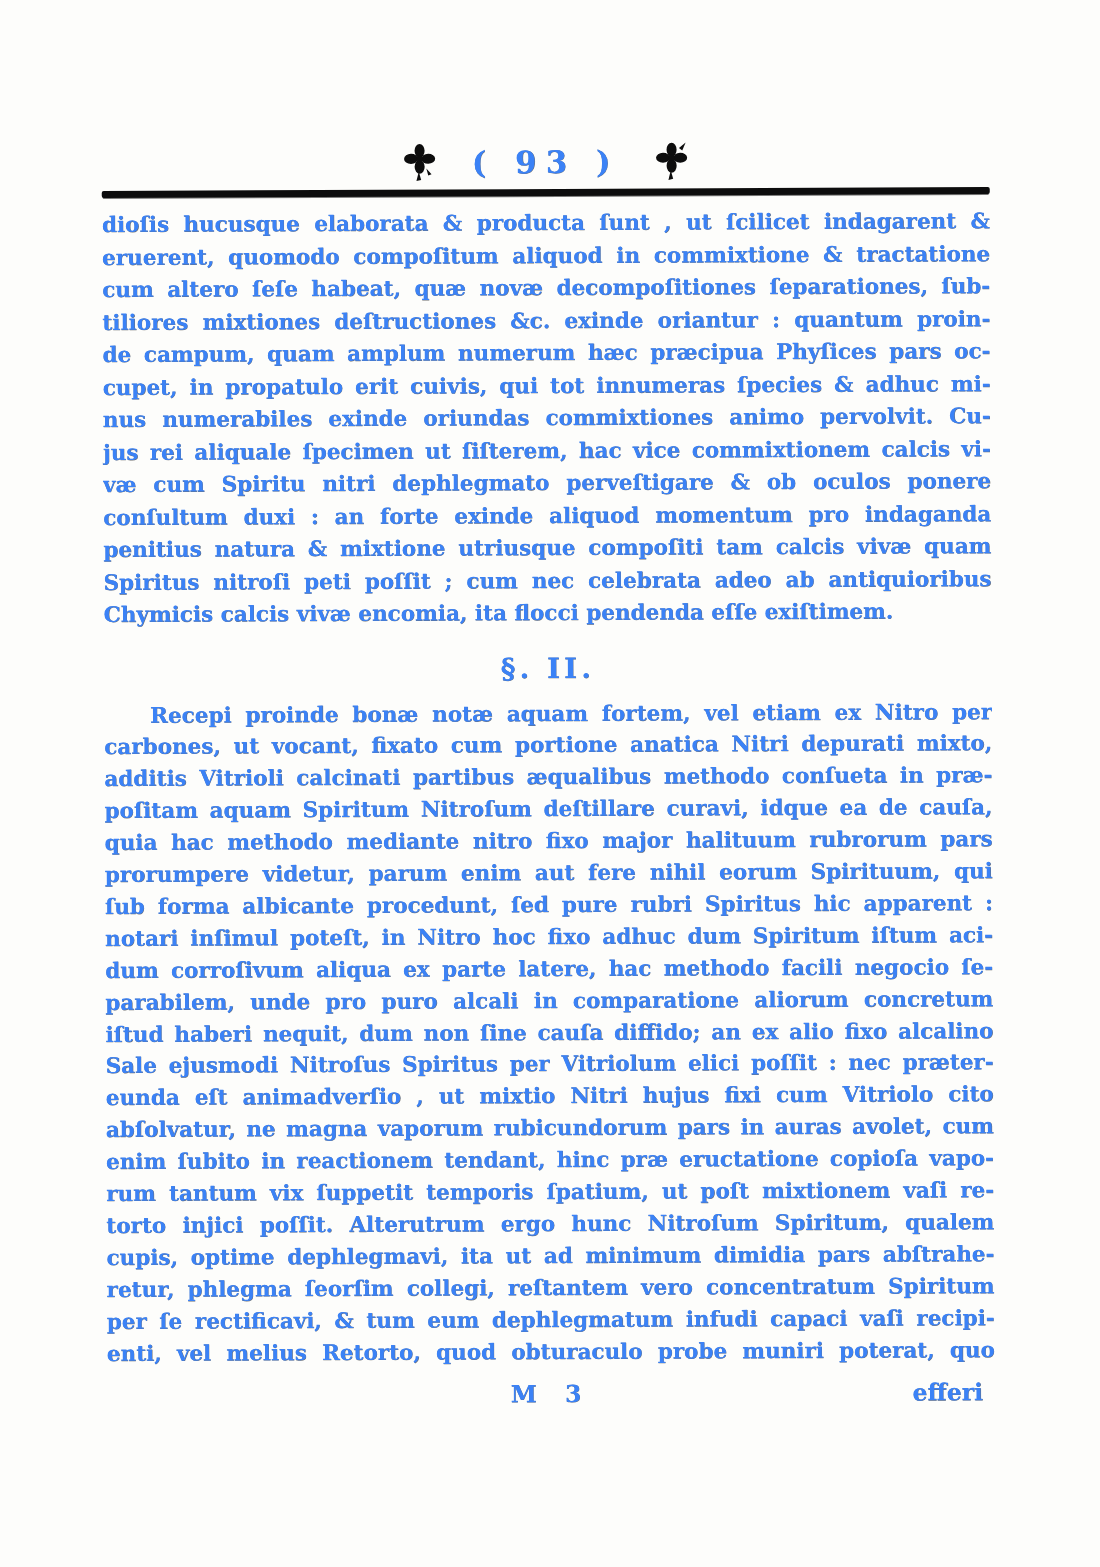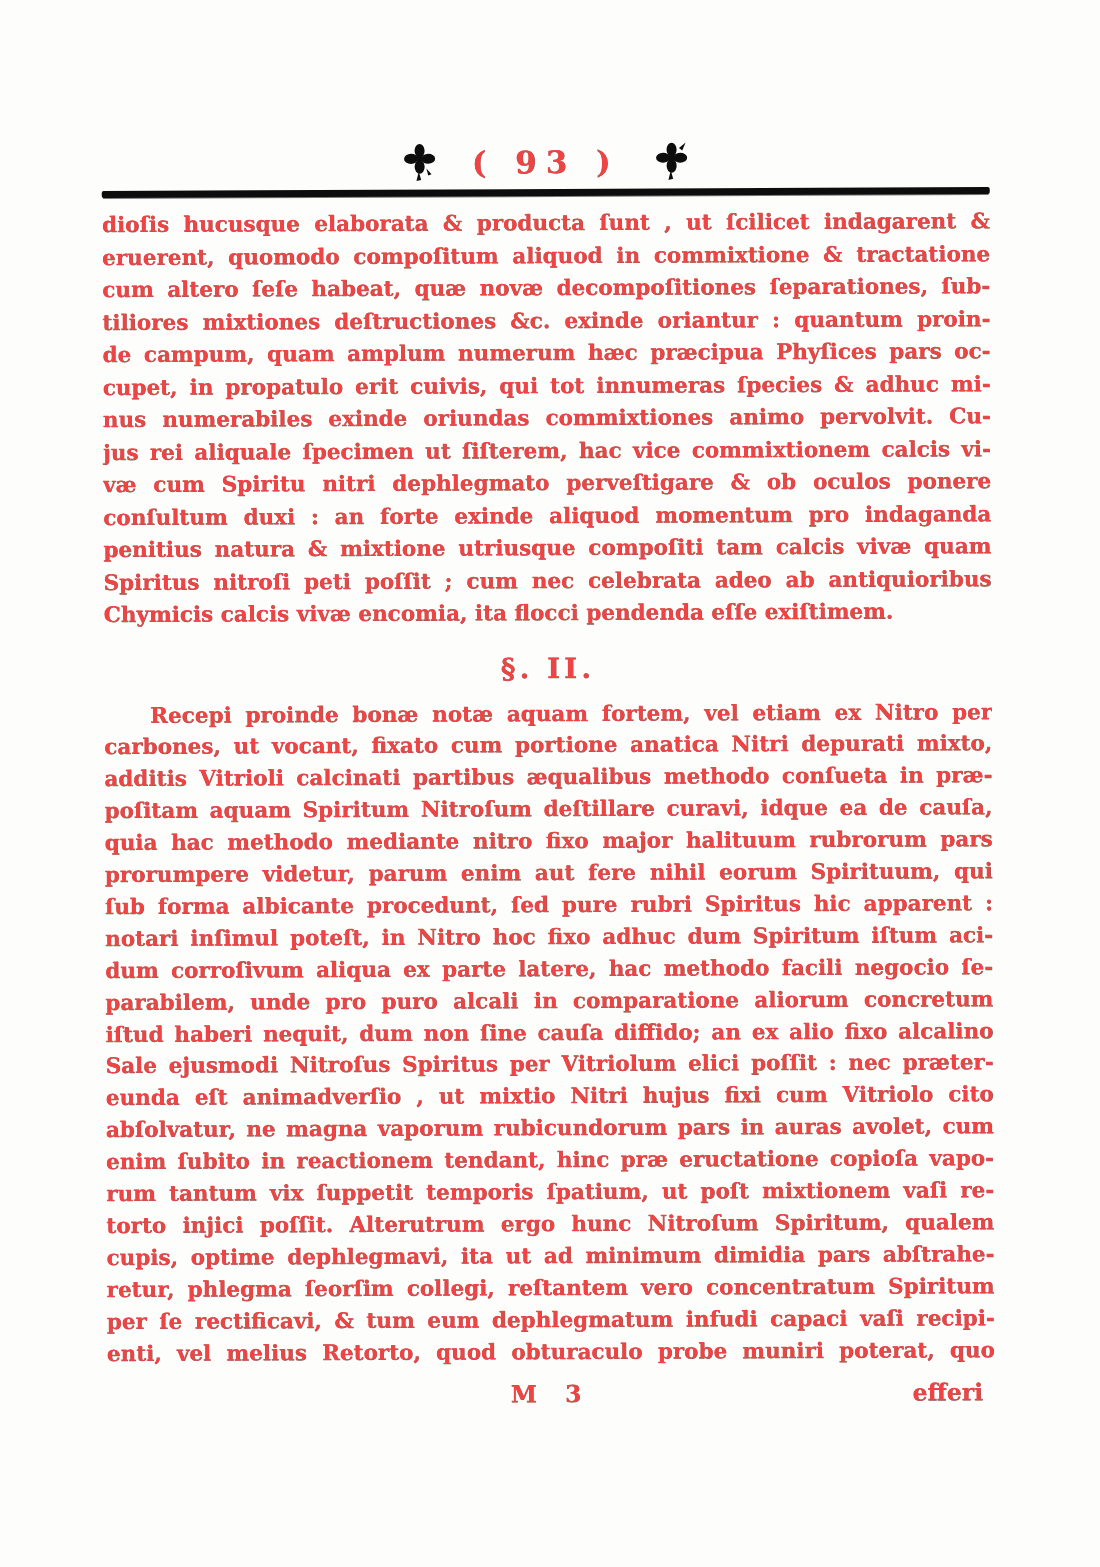--- a/index.html
+++ b/index.html
@@ -5,21 +5,21 @@
   html, body { margin: 0; padding: 0; }
   body {
     width: 1100px; height: 1567px;
     background: #fdfdfb;
     font-family: "DejaVu Serif", serif;
   }
   .page {
     position: relative;
     width: 1100px; height: 1567px;
     background: #fdfdfb;
-    color: #ef4444;
+    color: #3b82f6;
     overflow: hidden;
   }
   .content {
     position: absolute;
     left: 104px; top: 0;
     width: 888px;
     transform: rotate(-0.25deg);
     transform-origin: 50% 50%;
     font-weight: 700;
     text-shadow: 0.3px 0.3px 0.4px rgba(12,12,12,0.6);

